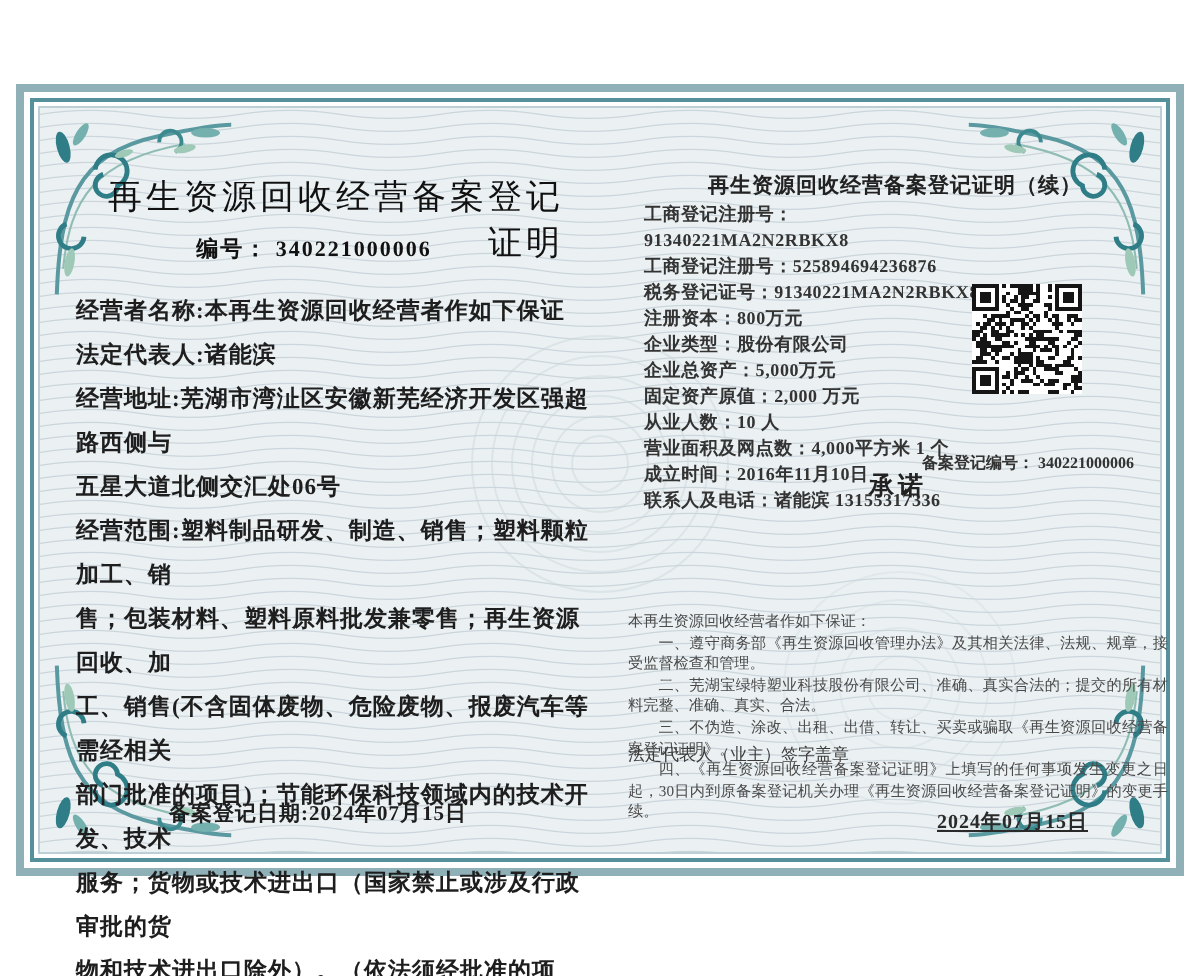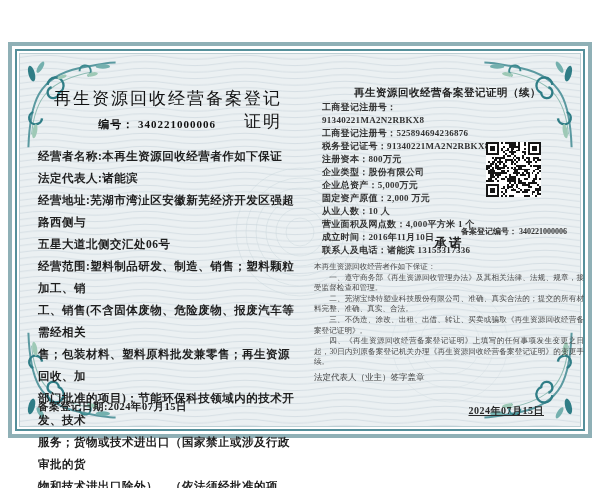--- a/index.html
+++ b/index.html
@@ -23,37 +23,37 @@
   .corner.bl{left:14px;bottom:14px;transform:scaleY(-1);}
   .corner.br{right:14px;bottom:14px;transform:scale(-1,-1);}
 
   
   .l-title{position:absolute;left:34px;top:45px;width:240px;text-align:right;
     font-size:17px;font-weight:400;letter-spacing:2px;color:#111;}
   .l-serial{position:absolute;left:30px;top:75px;width:238px;text-align:center;
     font-size:11px;font-weight:700;letter-spacing:1px;color:#111;}
   .l-body{position:absolute;left:30px;top:103px;width:262px;
     font-size:11.5px;line-height:22px;font-weight:700;letter-spacing:.5px;color:#1e1e1e;}
-  .l-date{position:absolute;left:30px;top:358px;width:242px;text-align:left;
+  .l-date{position:absolute;left:30px;top:358px;width:242px;text-align:center;
     font-size:10.5px;font-weight:700;letter-spacing:.5px;color:#1e1e1e;}
 
   
   .r-title{position:absolute;left:314px;top:44px;font-size:10.5px;font-weight:700;
     letter-spacing:.5px;color:#222;margin-left:32px;}
   .r-fields{position:absolute;left:314px;top:59px;width:168px;
     font-size:9px;line-height:13px;font-weight:700;letter-spacing:.3px;color:#333;}
   .qr{position:absolute;left:478px;top:100px;width:55px;height:55px;}
   .qr-caption{position:absolute;left:450px;top:160px;width:112px;text-align:center;
     font-size:8px;font-weight:700;color:#333;margin-top:24px;}
   .p-title{position:absolute;left:306px;top:193px;width:270px;text-align:center;
     font-size:12.5px;font-weight:700;letter-spacing:2px;color:#222;}
   .p-body{position:absolute;left:306px;top:220px;width:270px;
     font-size:7.6px;line-height:10.6px;color:#4a4a4a;text-align:justify;}
   .p-body p{margin:0;text-indent:2em;}
-  .p-body p.intro{text-indent:0;}
+  .p-body p.intro{text-indent:0;margin-top:44px;}
   .r-sign{position:absolute;left:306px;top:330px;font-size:8.5px;color:#3c3c3c;}
   .r-date{position:absolute;left:306px;top:362px;width:230px;text-align:right;
     font-size:10px;font-weight:700;letter-spacing:.5px;color:#2a2a2a;text-decoration:underline;}
 </style>
 </head>
 <body>
 
 <div class="stage">
   <div class="certwrap">
     <div class="b1"></div>
@@ -146,22 +146,22 @@
 
       <div class="l-title">再生资源回收经营备案登记证明</div>
       <div class="l-serial">编号： 340221000006</div>
 
       <div class="l-body">
         <div>经营者名称:本再生资源回收经营者作如下保证</div>
         <div>法定代表人:诸能滨</div>
         <div>经营地址:芜湖市湾沚区安徽新芜经济开发区强超路西侧与</div>
         <div>五星大道北侧交汇处06号</div>
         <div>经营范围:塑料制品研发、制造、销售；塑料颗粒加工、销</div>
+        <div>售；包装材料、塑料原料批发兼零售；再生资源回收、加</div>
         <div>工、销售(不含固体废物、危险废物、报废汽车等需经相关</div>
-        <div>售；包装材料、塑料原料批发兼零售；再生资源回收、加</div>
         <div>部门批准的项目)；节能环保科技领域内的技术开发、技术</div>
         <div>服务；货物或技术进出口（国家禁止或涉及行政审批的货</div>
         <div>物和技术进出口除外）。（依法须经批准的项目，经相关</div>
 
       </div>
 
       <div class="l-date">备案登记日期:2024年07月15日</div>
 
       <div class="r-title">再生资源回收经营备案登记证明（续）</div>
 

